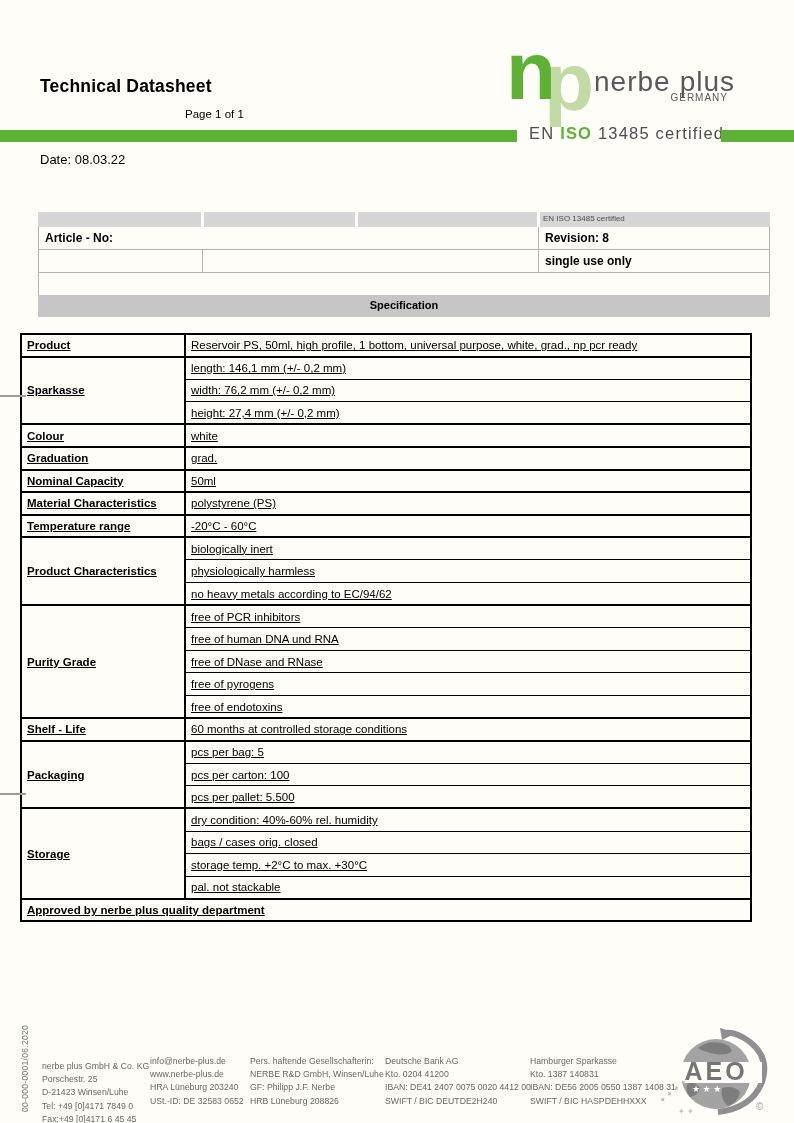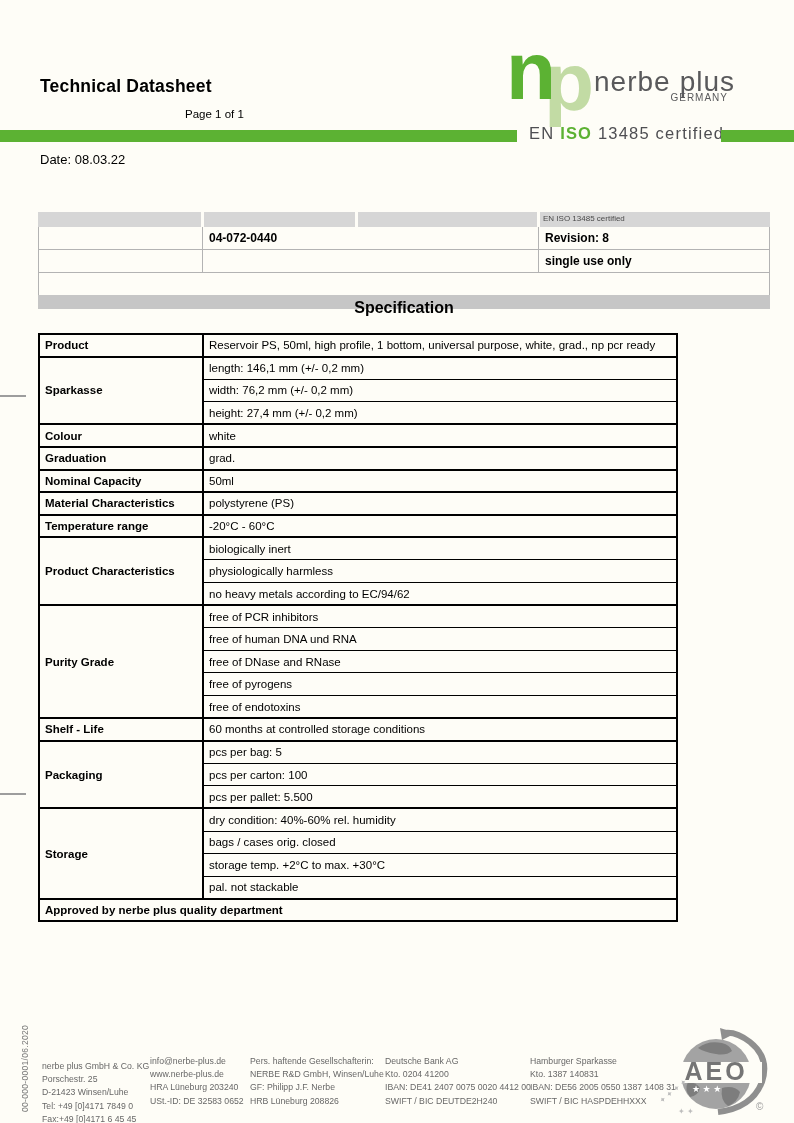--- a/index.html
+++ b/index.html
@@ -28,24 +28,24 @@
   .itop-gap { position:absolute; top:0; width:3px; height:15px; background:#fefdf7; }
   .itop-cert { position:absolute; left:505px; top:2px; font-size:8px; color:#4a4a4a; }
   .irow { position:absolute; left:38px; width:732px; height:23px; border:1px solid #b3b3b3; border-top:none; }
   .irow .cell { position:absolute; top:0; height:100%; border-left:1px solid #b3b3b3; font-size:12px; font-weight:bold; padding:4px 0 0 6px; }
   .irow .c0 { left:0; width:163px; border-left:none; }
   .irow .c1 { left:163px; width:336px; }
   .irow .c2 { left:499px; width:233px; }
   .row-article { top:227px; }
   .row-remarks { top:250px; }
   .row-gapw { top:273px; height:22px; border:none; border-left:1px solid #b3b3b3; border-right:1px solid #b3b3b3; }
-  .row-spec { position:absolute; left:38px; top:295px; width:732px; height:14px; background:#c6c6c6;
-              font-size:16px; font-weight:bold; text-align:center; padding-top:4px; }
-  
-  table.spec { position:absolute; left:38px; top:333px; width:640px; border-collapse:collapse; table-layout:fixed; }
+  .row-spec { position:absolute; left:38px; top:295px; width:732px; height:22px; background:#c6c6c6;
+              font-size:11px; font-weight:bold; text-align:center; padding-top:4px; }
+  
+  table.spec { position:absolute; left:20px; top:333px; width:732px; border-collapse:collapse; table-layout:fixed;text-decoration:underline; }
   table.spec { border:2px solid #000; }
   table.spec td { font-size:11.5px; height:22.6px; padding:0 5px; vertical-align:middle; white-space:nowrap; overflow:hidden; }
   td.lbl { width:164px; font-weight:bold; border:2px solid #000; vertical-align:top; padding-top:4px; }
   td.val { border-left:2px solid #000; border-right:2px solid #000; border-top:1px solid #000; border-bottom:1px solid #000; }
   td.val.sec { border-top:2px solid #000; }
   td.approved { font-weight:bold; border-top:2px solid #000; }
   
   .fold { position:absolute; left:0; width:26px; height:2px; background:#9d9d9d; }
   
   .doc-code { position:absolute; left:20px; top:1112px; transform:rotate(-90deg); transform-origin:top left;
@@ -80,21 +80,21 @@
   </div>
   <div class="banner-bar bar-right"></div>
 
   <div class="itop-gray">
     <div class="itop-gap" style="left:163px"></div>
     <div class="itop-gap" style="left:317px"></div>
     <div class="itop-gap" style="left:499px"></div>
     <div class="itop-cert">EN ISO 13485 certified</div>
   </div>
   <div class="irow row-article">
-    <div class="cell c1">04-072-0440</div>
+    <div class="cell c0">Article - No:</div>
     <div class="cell c2">Revision: 8</div>
   </div>
   <div class="irow row-remarks">
     <div class="cell c1"></div>
     <div class="cell c2">single use only</div>
   </div>
   <div class="irow row-gapw"></div>
   <div class="row-spec">Specification</div>
 
   <table class="spec">

